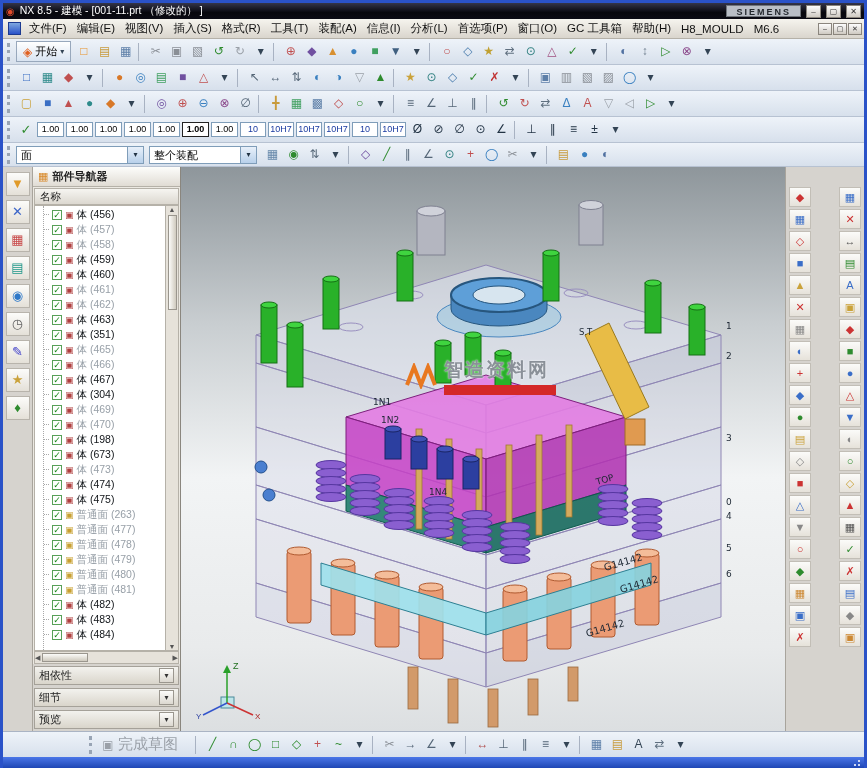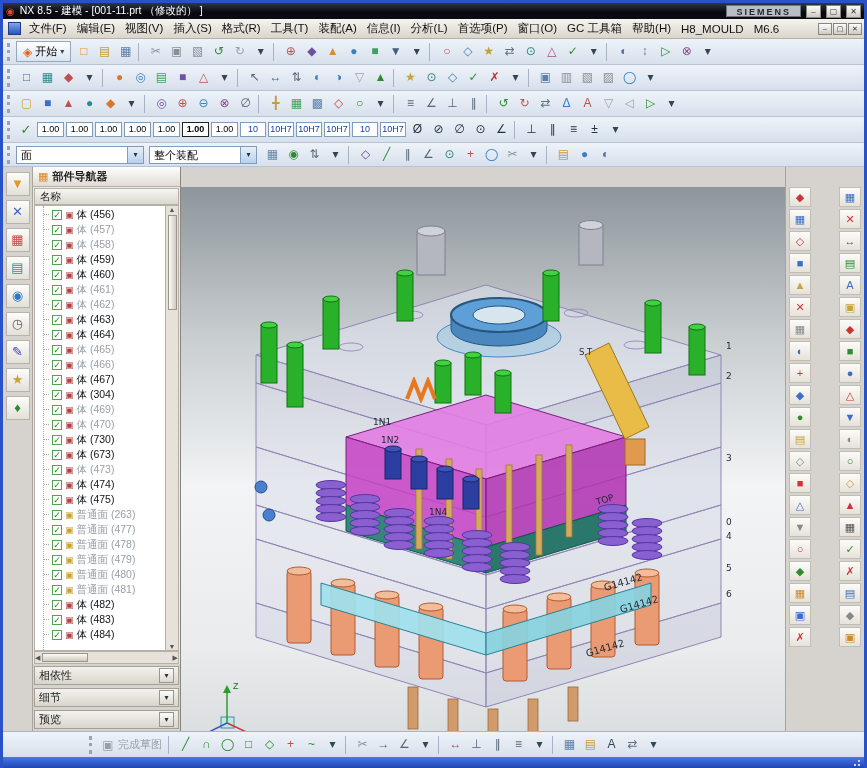--- a/index.html
+++ b/index.html
@@ -54,32 +54,32 @@
   .nav-row.dim .lbl{color:#98a0a8;}
   .vscroll{width:13px;background:#e6e2da;border-left:1px solid #b5b1a8;display:flex;flex-direction:column;align-items:center;font-size:7px;color:#555;flex:0 0 auto;}
   .vthumb{width:9px;height:95px;background:linear-gradient(90deg,#fbfbf9,#cfcabe);border:1px solid #9a968e;margin-top:2px;}
   .vscroll .dn{margin-top:auto;}
   .hscroll{height:13px;background:#e6e2da;border:1px solid #b5b1a8;margin:0 1px;display:flex;align-items:center;font-size:7px;color:#555;flex:0 0 auto;}
   .hthumb{width:46px;height:9px;background:linear-gradient(#fbfbf9,#cfcabe);border:1px solid #9a968e;margin-left:2px;}
   .hscroll .rt{margin-left:auto;}
   .sections{padding:2px 1px;display:flex;flex-direction:column;gap:3px;background:#d6d3ce;flex:0 0 auto;}
   .sec{height:19px;background:linear-gradient(#f3f2ee,#d9d5cb);border:1px solid #a5a199;display:flex;justify-content:space-between;align-items:center;font-size:11px;padding:0 4px;color:#222;}
   .sec-btn{width:15px;height:15px;border:1px solid #9a968e;background:linear-gradient(#fcfcfa,#dcd8d0);font-size:8px;line-height:13px;text-align:center;color:#333;}
-  .viewport{flex:1;position:relative;background:linear-gradient(180deg,#8e969b 0%,#c9ced1 28%,#f2f4f5 55%,#e9ebec 85%,#dcdfe1 100%);overflow:hidden;margin-top:20px;}
+  .viewport{flex:1;position:relative;background:linear-gradient(180deg,#8e969b 0%,#c9ced1 28%,#f2f4f5 55%,#e9ebec 85%,#dcdfe1 100%);overflow:hidden;}
   .watermark{position:absolute;left:224px;top:190px;display:flex;align-items:center;gap:7px;}
   .wm-text{color:#8a9098;font-size:19px;font-weight:bold;letter-spacing:2px;text-shadow:0 0 2px #fff;}
   .wm-bar{width:112px;height:10px;background:#d42828;margin-top:2px;}
   .triad{position:absolute;left:14px;top:492px;}
   .rightpanel{width:79px;background:#d6d3ce;border-left:1px solid #a8a49c;display:flex;justify-content:space-between;padding:20px 3px 0 3px;flex:0 0 auto;}
   .rcol{display:flex;flex-direction:column;gap:2px;}
   .ricon{width:22px;height:20px;border:1px solid #c2beb6;background:linear-gradient(#fbfbf9,#e6e2da);font-size:11px;line-height:18px;text-align:center;}
   
   .bottombar{height:26px;background:linear-gradient(#eef3f9,#d7e0ec);border-top:1px solid #aab4c4;display:flex;align-items:center;padding:0 4px 0 84px;flex:0 0 auto;}
   .finish-ic{color:#9aa0a8;font-size:12px;width:20px;text-align:center;}
-  .finish-lbl{color:#9aa0a8;font-size:11px;margin-right:4px;white-space:nowrap;}
+  .finish-lbl{color:#9aa0a8;font-size:15px;margin-right:15px;white-space:nowrap;}
   .framebottom{height:11px;background:linear-gradient(#4a76e8,#1e46b4);flex:0 0 auto;display:flex;justify-content:flex-end;align-items:center;}
   .gripdots{width:14px;height:9px;margin-right:2px;background:
     radial-gradient(circle at 11px 7px,#cdd8f4 1px,transparent 1.5px),
     radial-gradient(circle at 7px 7px,#cdd8f4 1px,transparent 1.5px),
     radial-gradient(circle at 11px 3px,#cdd8f4 1px,transparent 1.5px);}
 </style>
 </head>
 <body>
 
 <div class="window">
@@ -375,21 +375,21 @@
               <span class="lbl">体 (462)</span>
             </div>
             <div class="nav-row">
               <span class="cb">✓</span>
               <span class="nav-ic" style="color: rgb(176, 64, 64);">▣</span>
               <span class="lbl">体 (463)</span>
             </div>
             <div class="nav-row">
               <span class="cb">✓</span>
               <span class="nav-ic" style="color: rgb(176, 64, 64);">▣</span>
-              <span class="lbl">体 (464)</span>
+              <span class="lbl">体 (351)</span>
             </div>
             <div class="nav-row dim">
               <span class="cb">✓</span>
               <span class="nav-ic" style="color: rgb(176, 64, 64);">▣</span>
               <span class="lbl">体 (465)</span>
             </div>
             <div class="nav-row dim">
               <span class="cb">✓</span>
               <span class="nav-ic" style="color: rgb(176, 64, 64);">▣</span>
               <span class="lbl">体 (466)</span>
@@ -410,21 +410,21 @@
               <span class="lbl">体 (469)</span>
             </div>
             <div class="nav-row dim">
               <span class="cb">✓</span>
               <span class="nav-ic" style="color: rgb(176, 64, 64);">▣</span>
               <span class="lbl">体 (470)</span>
             </div>
             <div class="nav-row">
               <span class="cb">✓</span>
               <span class="nav-ic" style="color: rgb(176, 64, 64);">▣</span>
-              <span class="lbl">体 (730)</span>
+              <span class="lbl">体 (198)</span>
             </div>
             <div class="nav-row">
               <span class="cb">✓</span>
               <span class="nav-ic" style="color: rgb(176, 64, 64);">▣</span>
               <span class="lbl">体 (673)</span>
             </div>
             <div class="nav-row dim">
               <span class="cb">✓</span>
               <span class="nav-ic" style="color: rgb(176, 64, 64);">▣</span>
               <span class="lbl">体 (473)</span>
@@ -705,20 +705,24 @@
           <text x="545" y="384">5</text>
           <text x="545" y="410">6</text>
         </g>
       </svg>
 
       
       <div class="watermark">
         <svg xmlns="http://www.w3.org/2000/svg" width="32" height="26">
           <polyline points="2,22 9,4 16,22 23,4 30,22" fill="none" stroke="#e87820" stroke-width="4"></polyline>
         </svg>
+        <div>
+          <div class="wm-text">智造资料网</div>
+          <div class="wm-bar"></div>
+        </div>
       </div>
 
       
       <div class="triad">
         <svg xmlns="http://www.w3.org/2000/svg" width="72" height="62">
           <rect x="26" y="38" width="13" height="11" fill="#bfe6ea" stroke="#4a8a9a"></rect>
           <line x1="32" y1="44" x2="32" y2="12" stroke="#2aa02a" stroke-width="1.5"></line>
           <polygon points="32,6 28,14 36,14" fill="#2aa02a"></polygon>
           <line x1="32" y1="44" x2="58" y2="56" stroke="#cc3333" stroke-width="1.5"></line>
           <line x1="32" y1="44" x2="8" y2="56" stroke="#3355cc" stroke-width="1.5"></line>

